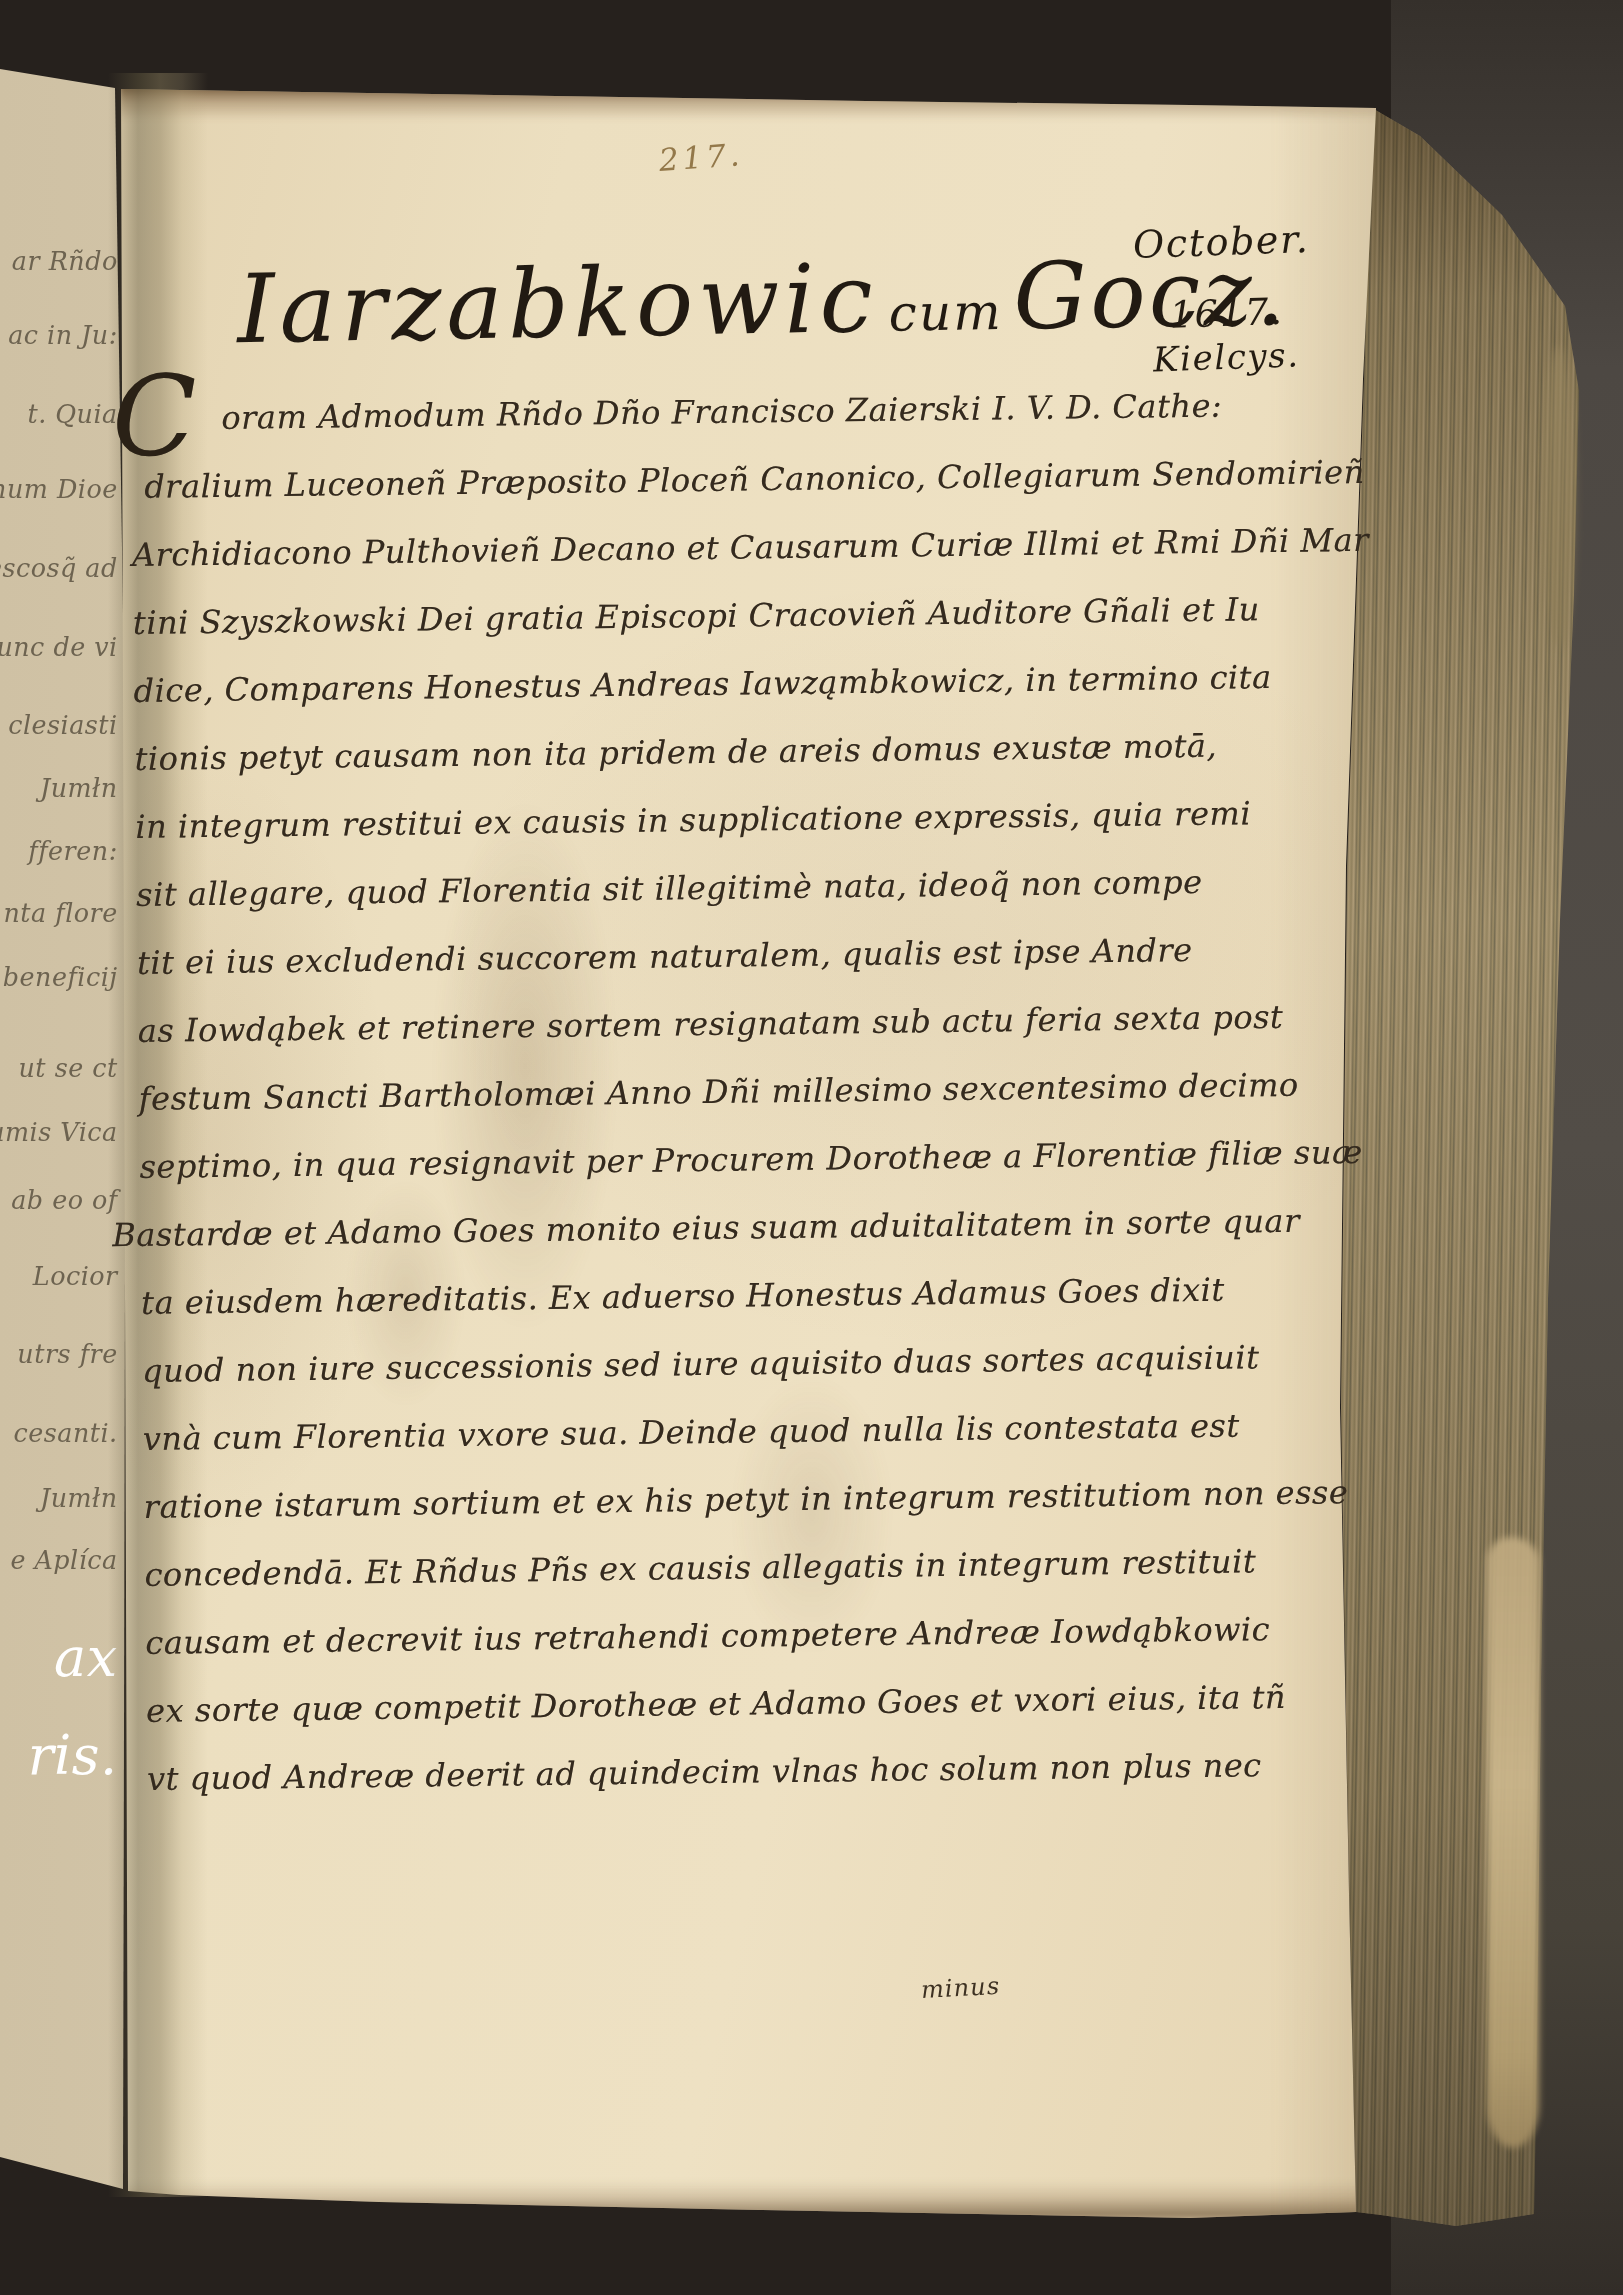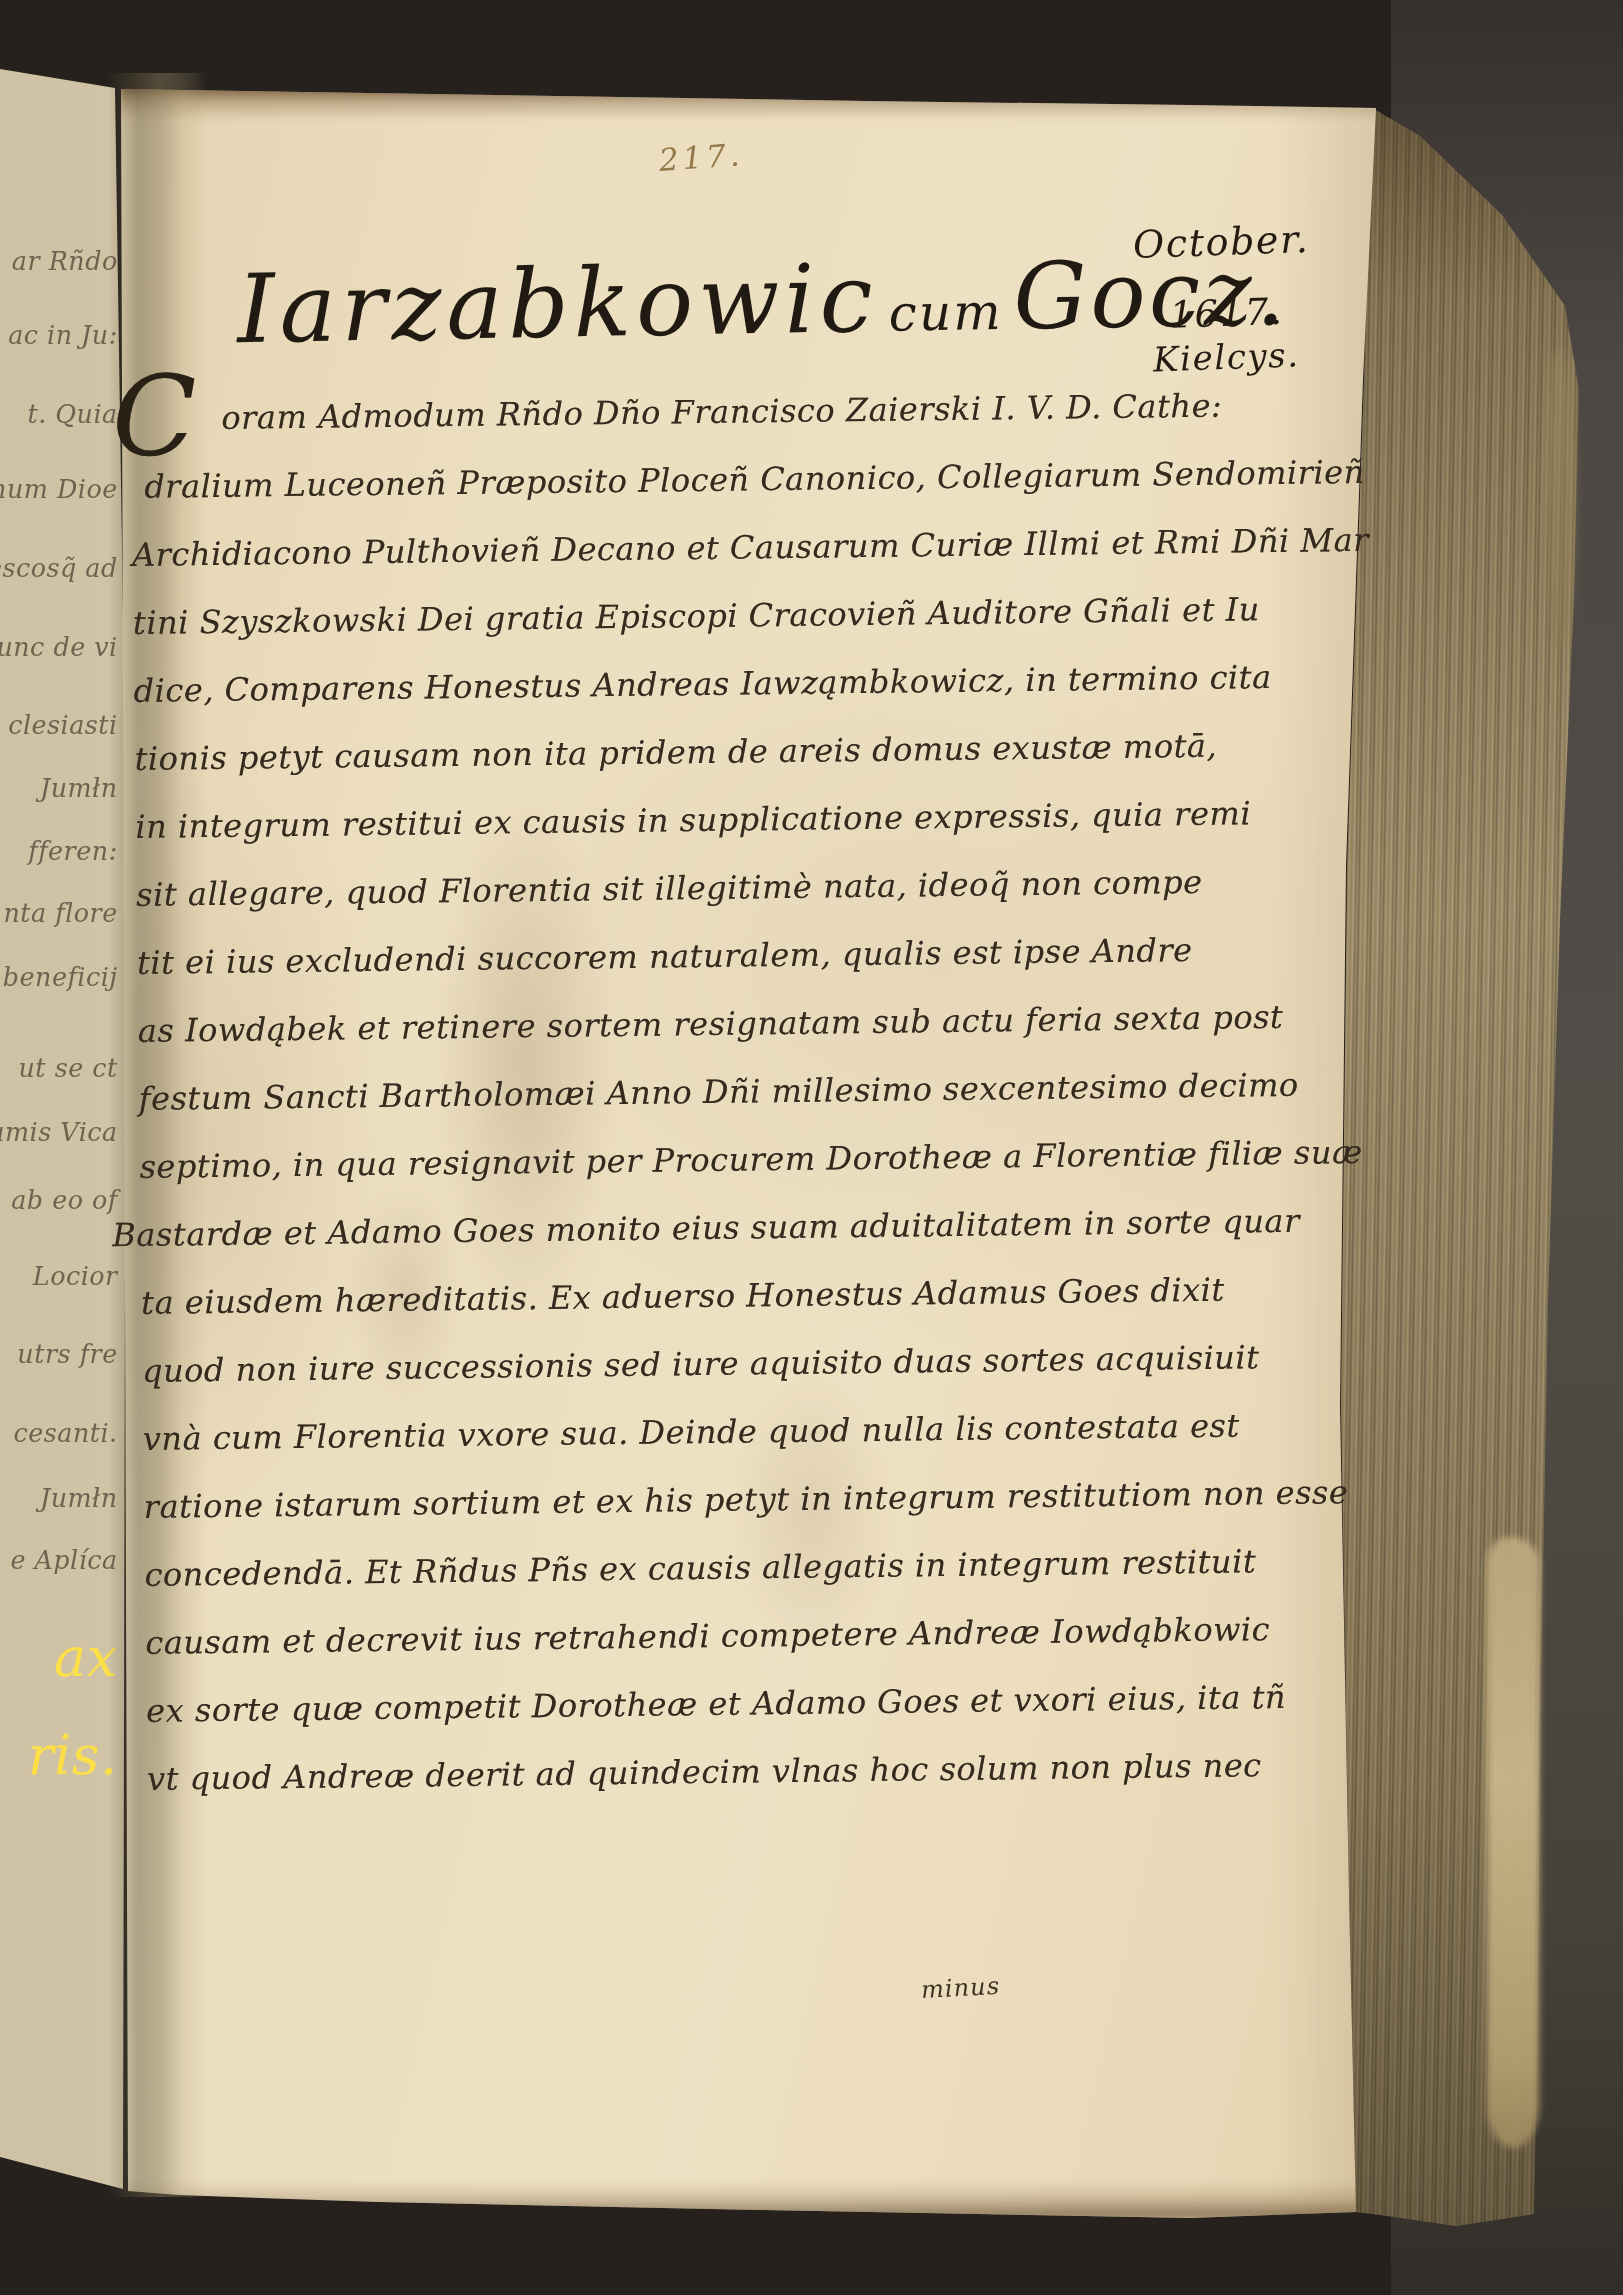--- a/index.html
+++ b/index.html
@@ -27,21 +27,21 @@
     background:linear-gradient(180deg,#9c8a62,#8a7a55);filter:blur(4.9px);opacity:.55;border-radius:50%;}
 
   
   .prev-page{position:absolute;left:0;top:0;width:1623px;height:2295px;
     clip-path:polygon(0px 69px,115px 88px,126px 812px,123px 2189px,0px 2157px);
     background:linear-gradient(90deg,#cfc1a4 0%,#dccfb2 55%,#cbbb98 84%,#a3957а 100%);
     background:linear-gradient(90deg,#cfc1a4 0%,#dccfb2 55%,#cbbb98 84%,#a39578 100%);}
   .fragments{position:absolute;left:0;top:0;width:122px;height:2295px;overflow:hidden;
     font-style:italic;color:#6d6350;}
   .frag{position:absolute;right:4.3px;white-space:nowrap;font-size:25.4px;letter-spacing:0.5px;}
-  .frag.big{font-size:54px;color:#fde047;}
+  .frag.big{font-size:54px;color:#ffffff;}
 
   
   .gutter{position:absolute;left:108px;top:73px;width:100px;height:2124px;z-index:9;pointer-events:none;
     background:linear-gradient(90deg,rgba(80,72,50,0) 0%,rgba(96,88,62,.45) 30%,
       rgba(134,122,90,.48) 52%,rgba(170,156,118,.26) 74%,rgba(210,196,158,0) 100%);}
 
   
   .page{position:absolute;left:0;top:0;width:1623px;height:2295px;
     clip-path:polygon(121px 89px,433px 94px,866px 101px,1190px 105px,1376px 108px,
       1363px 379px,1346px 866px,1340px 1407px,1349px 1894px,1356px 2212px,

